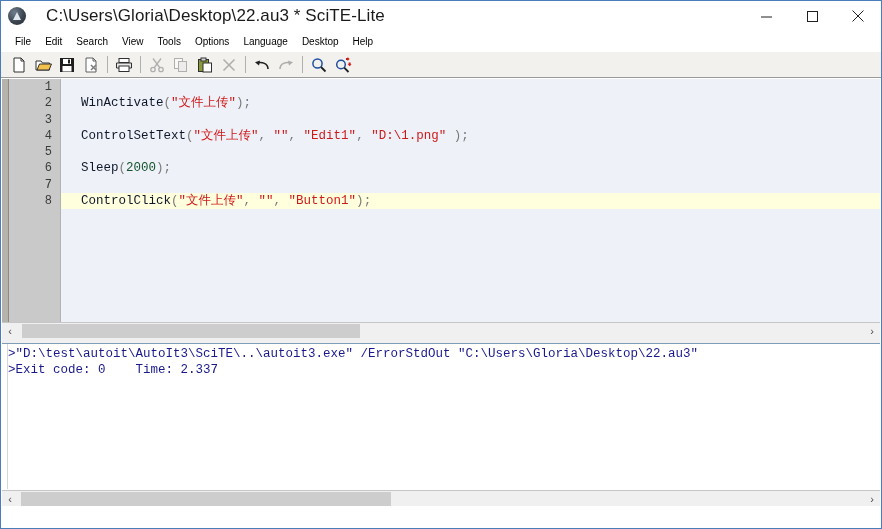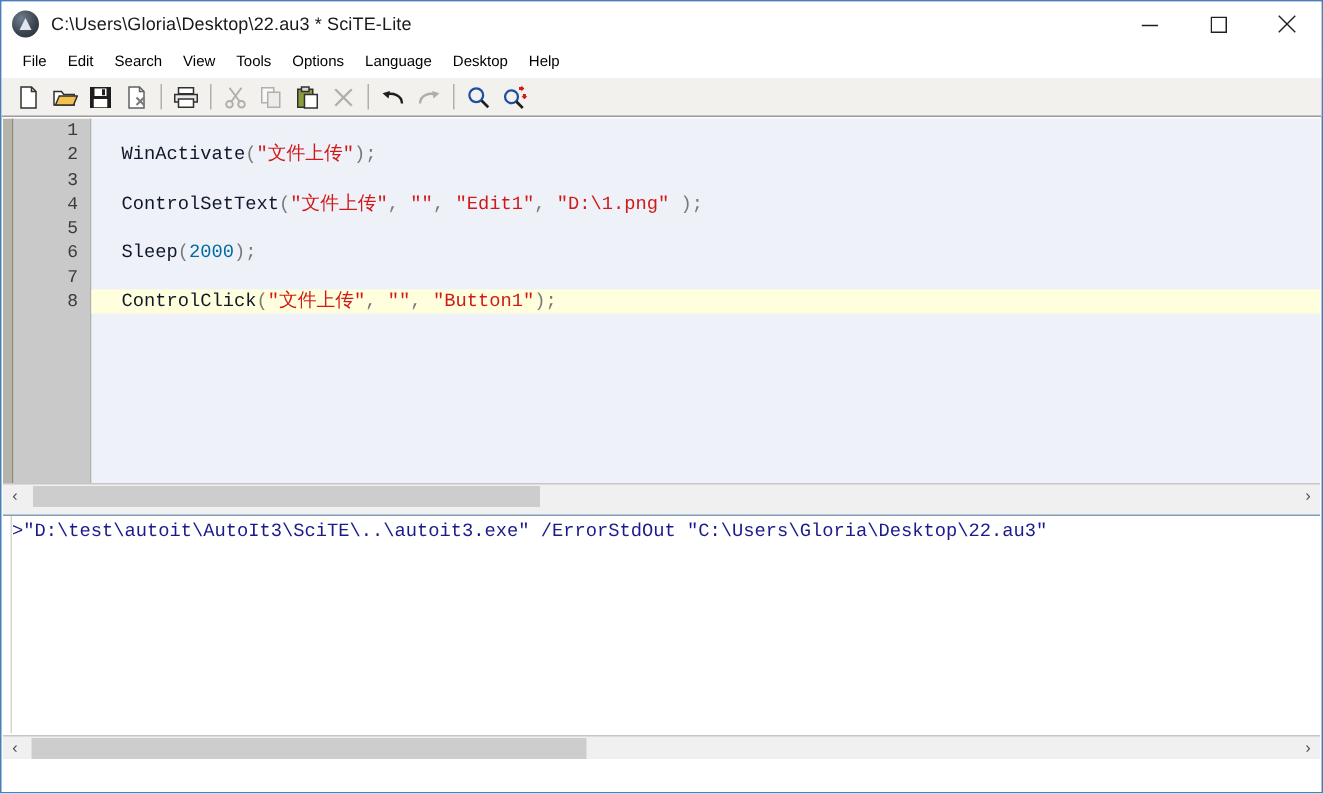--- a/index.html
+++ b/index.html
@@ -43,24 +43,25 @@
   .app-icon::after {
     content: "";
     position: absolute;
     left: 5px; top: 5px;
     width: 0; height: 0;
     border-left: 4px solid transparent;
     border-right: 4px solid transparent;
     border-bottom: 8px solid #dfe6ee;
   }
   .title-text {
-    font-size: 12px;
+    font-size: 17px;
     color: #1a1a1a;
     white-space: nowrap;
     letter-spacing: 0.1px;
+    margin-left: 12px;
   }
   .win-buttons {
     position: absolute;
     right: 0; top: 0;
     height: 30px;
     display: flex;
   }
   .win-btn {
     width: 46px;
     height: 30px;
@@ -166,21 +167,21 @@
     white-space: pre;
     font-family: "Liberation Mono", monospace;
     font-size: 12.5px;
     color: #000000;
     box-sizing: border-box;
   }
   .code-line.current { background: #ffffdd; }
   .tok-func  { color: #0f172a; font-weight: normal; }
   .tok-punct { color: #7a7a7a; }
   .tok-str   { color: #d01a1a; }
-  .tok-num   { color: #0369a1; }
+  .tok-num   { color: #14532d; }
   .tok-semi  { color: #7a7a7a; }
 
   
   .hscroll {
     position: absolute;
     height: 16px;
     background: #f0f0f0;
     border-top: 1px solid #c6c6c6;
     box-sizing: border-box;
     display: flex;
@@ -464,20 +465,21 @@
     </div>
     <div class="sb-arrow">›</div>
   </div>
 
   <div class="splitter"></div>
 
   <div class="output-wrap">
     <div class="out-fold"></div>
     <div class="out-lines">
       <div class="out-line">&gt;"D:\test\autoit\AutoIt3\SciTE\..\autoit3.exe" /ErrorStdOut "C:\Users\Gloria\Desktop\22.au3"</div>
+      <div class="out-line">&gt;Exit code: 0    Time: 2.337</div>
     </div>
   </div>
 
   <div class="hscroll output-hscroll">
     <div class="sb-arrow">‹</div>
     <div class="sb-track">
       <div class="sb-thumb"></div>
     </div>
     <div class="sb-arrow">›</div>
   </div>

